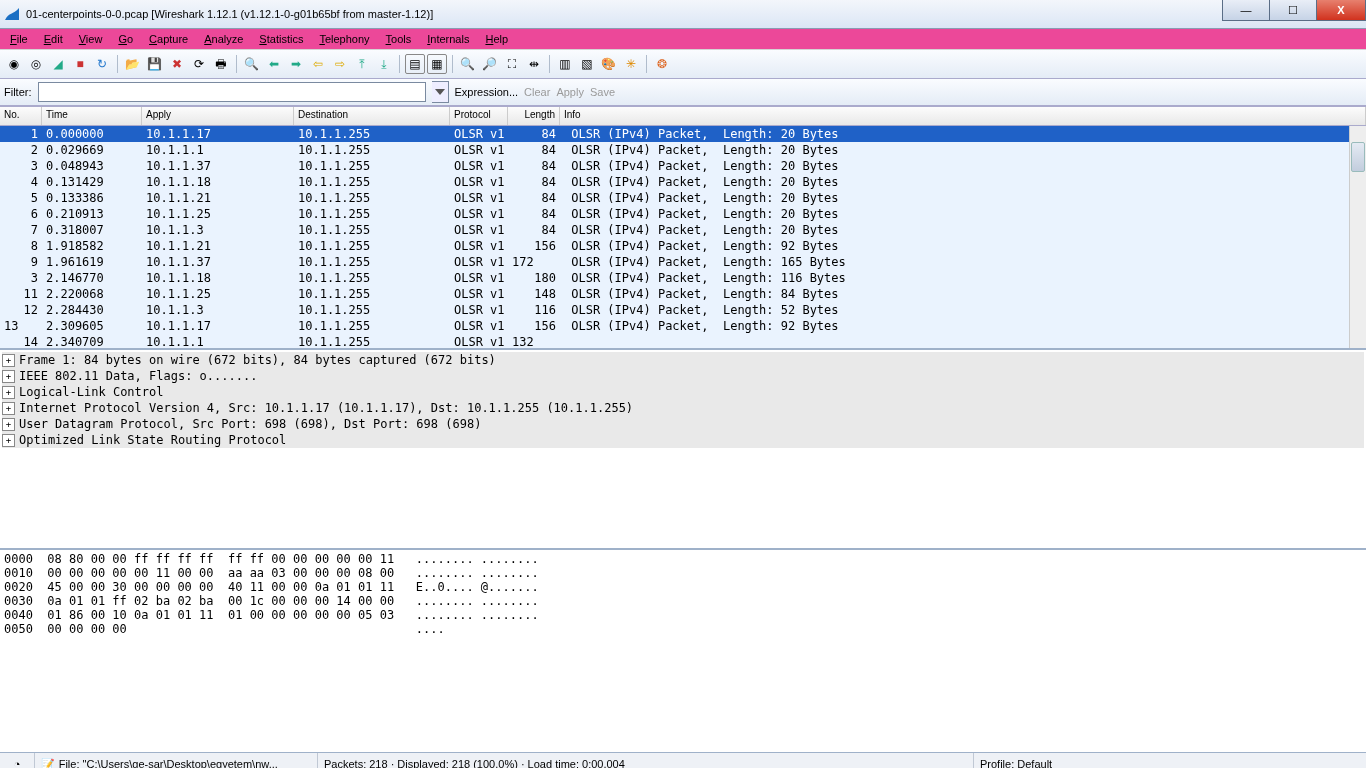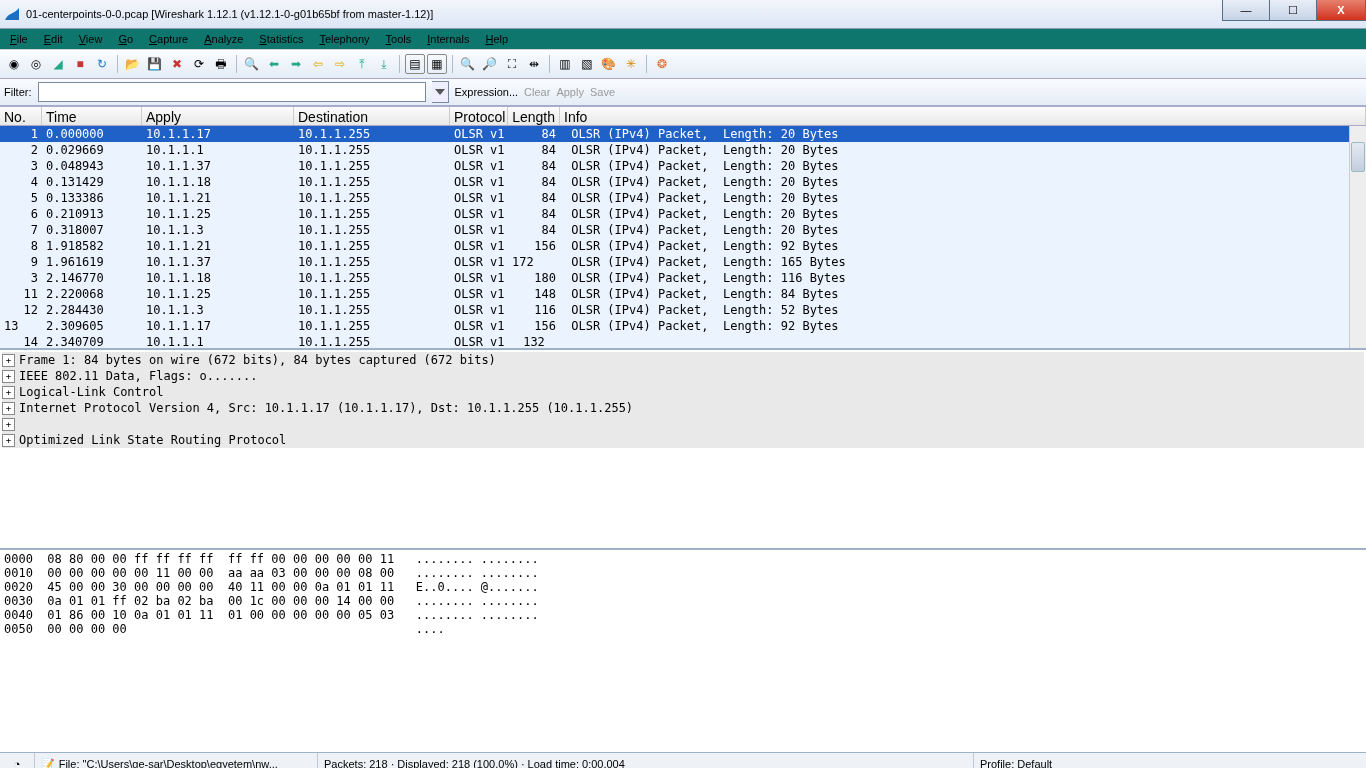--- a/index.html
+++ b/index.html
@@ -2,32 +2,32 @@
 <html><head>
 <meta charset="utf-8">
 <style>
   html,body{margin:0;padding:0;font-family:Tahoma,Segoe UI,sans-serif;font-size:11px;color:#000;background:#fff;height:768px;width:1366px;overflow:hidden}
   .titlebar{height:28px;background:linear-gradient(#f3f6fb,#dbe6f5);border-bottom:1px solid #8a9bb2;display:flex;align-items:center;padding:0 4px;position:relative}
   .titlebar .fin{width:16px;height:16px;margin-right:6px;}
   .titlebar .ttl{white-space:nowrap}
   .winbtns{position:absolute;right:0;top:0;display:flex}
   .winbtns div{width:46px;height:20px;border:1px solid #5a6d86;border-top:none;display:flex;align-items:center;justify-content:center;margin-left:-1px;background:linear-gradient(#e9eef7,#c6d3e6);font-size:11px;font-family:Arial}
   .winbtns .close{background:linear-gradient(#e7806e,#d1321e);color:#fff;font-weight:bold;width:48px}
-  .menubar{height:20px;background:#0f766e;border-bottom:1px solid #d4d4d4;display:flex;align-items:center;padding:0 2px}
+  .menubar{height:20px;background:#ec4899;border-bottom:1px solid #d4d4d4;display:flex;align-items:center;padding:0 2px}
   .menubar span{padding:2px 8px}
   .menubar span u{text-decoration:underline}
   .toolbar{height:28px;background:linear-gradient(#fafcff,#e4ecf6);border-bottom:1px solid #aac;display:flex;align-items:center;padding:0 4px;gap:2px}
   .tbtn{width:18px;height:18px;display:inline-flex;align-items:center;justify-content:center;border:1px solid transparent;border-radius:2px;font-size:12px;line-height:1}
   .tsep{width:1px;height:18px;background:#b0bccc;margin:0 3px}
   .filterbar{height:26px;background:linear-gradient(#fafcff,#e4ecf6);border-bottom:1px solid #aac;display:flex;align-items:center;padding:0 4px;gap:6px}
   .filterbar input{flex:0 0 380px;height:18px;border:1px solid #7a8aa0;padding:0 3px;font-size:11px}
   .dropbtn{width:16px;height:20px;border:1px solid #7a8aa0;border-left:none;background:#eef;display:flex;align-items:center;justify-content:center;font-size:8px}
   .filterbar .lk{color:#000}
   .filterbar .lk.dis{color:#9a9a9a}
-  .pkthead{height:18px;background:linear-gradient(#fcfcfc,#e8e8e8);border-top:1px solid #aac;border-bottom:1px solid #aac;display:flex;font-size:14px}
+  .pkthead{height:18px;background:linear-gradient(#fcfcfc,#e8e8e8);border-top:1px solid #aac;border-bottom:1px solid #aac;display:flex;font-size:10px}
   .pkthead div{border-right:1px solid #ccc;padding:2px 4px;box-sizing:border-box}
   .col-no{width:42px;text-align:left}
   .col-time{width:100px}
   .col-src{width:152px}
   .col-dst{width:156px}
   .col-proto{width:58px}
   .col-len{width:52px;text-align:right}
   .col-info{flex:1}
   .pktlist{height:222px;overflow:hidden;border-bottom:2px solid #9fb1c9;position:relative;font-family:"Lucida Console",Consolas,monospace;font-size:12px}
   .pktlist .row{display:flex;height:16px;align-items:center;background:#eaf3fe}
@@ -249,21 +249,21 @@
       <div class="col-proto">OLSR v1</div>
       <div class="col-len" style="text-align:right">156</div>
       <div class="col-info"> OLSR (IPv4) Packet,  Length: 92 Bytes</div>
     </div>
     <div class="row">
       <div class="col-no" style="text-align:right">14</div>
       <div class="col-time">2.340709</div>
       <div class="col-src">10.1.1.1</div>
       <div class="col-dst">10.1.1.255</div>
       <div class="col-proto">OLSR v1</div>
-      <div class="col-len" style="text-align:center">132</div>
+      <div class="col-len" style="text-align:left">132</div>
     </div>
 <div class="scrollb">
       <div class="th"></div>
     </div>
   </div>
 
 <div class="details" id="details">
     <div class="dl">
       <span class="plus">+</span>
       <span>Frame 1: 84 bytes on wire (672 bits), 84 bytes captured (672 bits)</span>
@@ -275,20 +275,21 @@
     <div class="dl">
       <span class="plus">+</span>
       <span>Logical-Link Control</span>
     </div>
     <div class="dl">
       <span class="plus">+</span>
       <span>Internet Protocol Version 4, Src: 10.1.1.17 (10.1.1.17), Dst: 10.1.1.255 (10.1.1.255)</span>
     </div>
     <div class="dl">
       <span class="plus">+</span>
+      <span>User Datagram Protocol, Src Port: 698 (698), Dst Port: 698 (698)</span>
     </div>
     <div class="dl">
       <span class="plus">+</span>
       <span>Optimized Link State Routing Protocol</span>
     </div>
   </div>
 
 <div class="hex" id="hex">0000  08 80 00 00 ff ff ff ff  ff ff 00 00 00 00 00 11   ........ ........
 0010  00 00 00 00 00 11 00 00  aa aa 03 00 00 00 08 00   ........ ........
 0020  45 00 00 30 00 00 00 00  40 11 00 00 0a 01 01 11   E..0.... @.......

